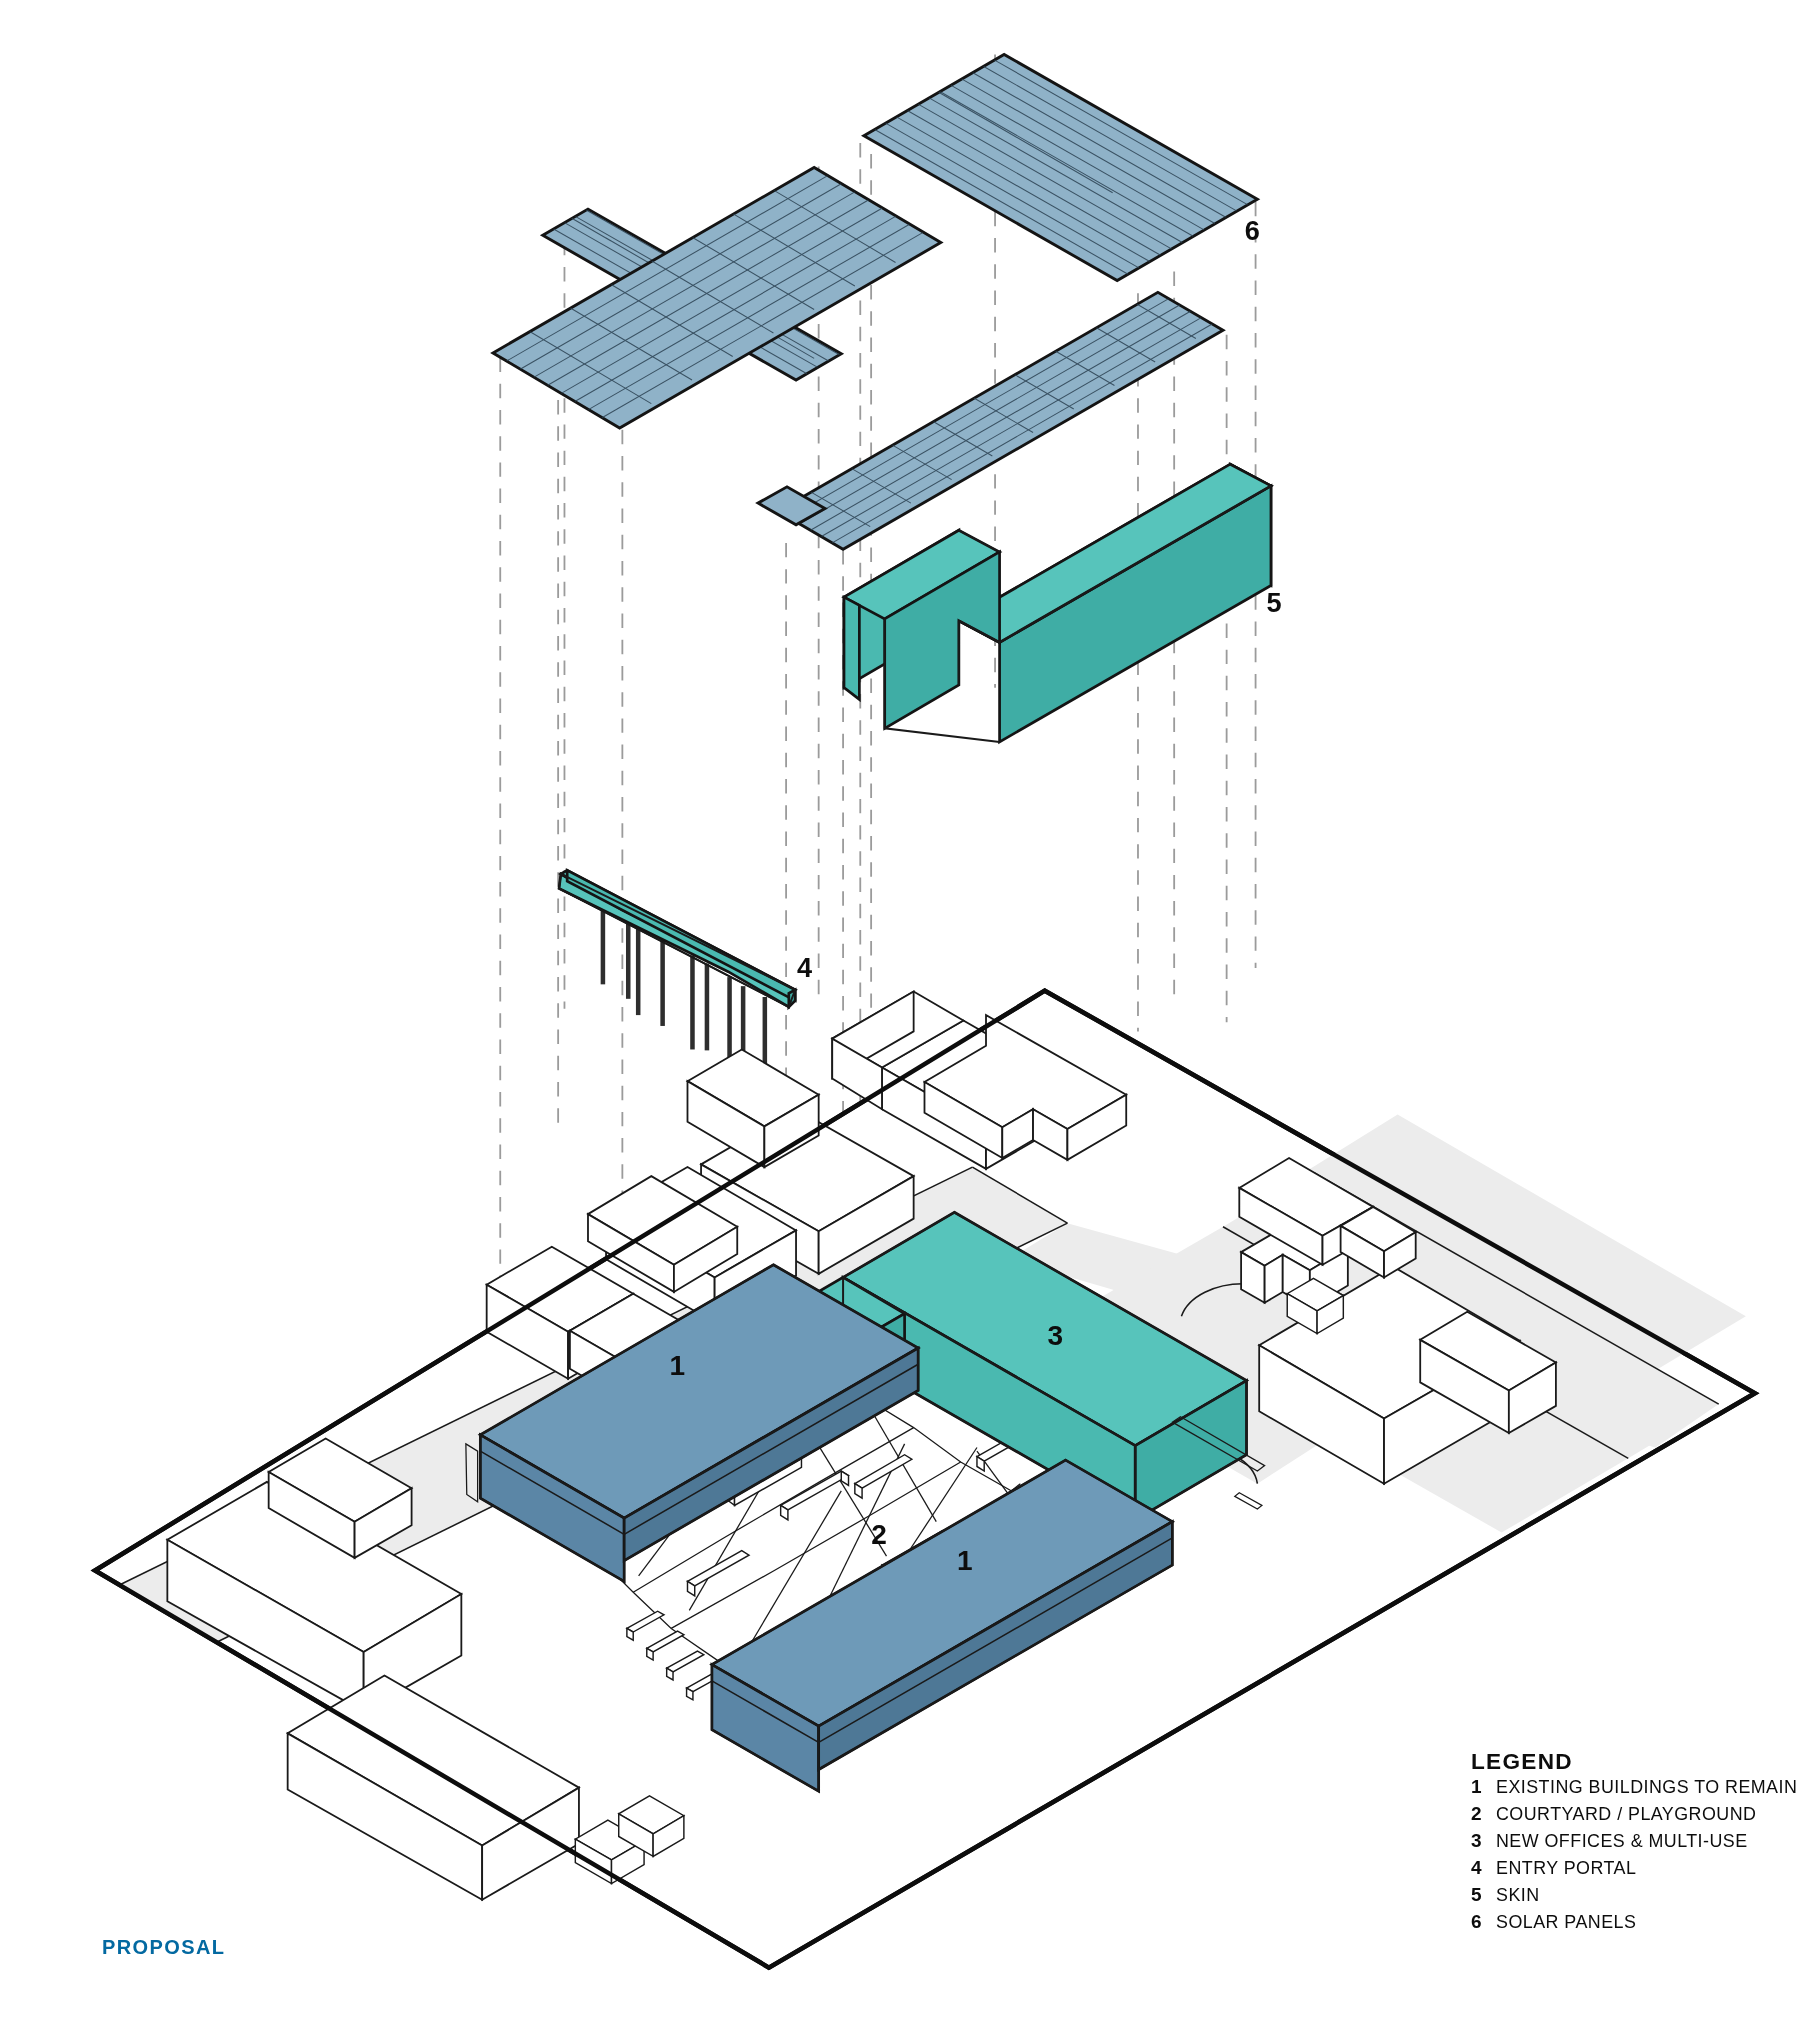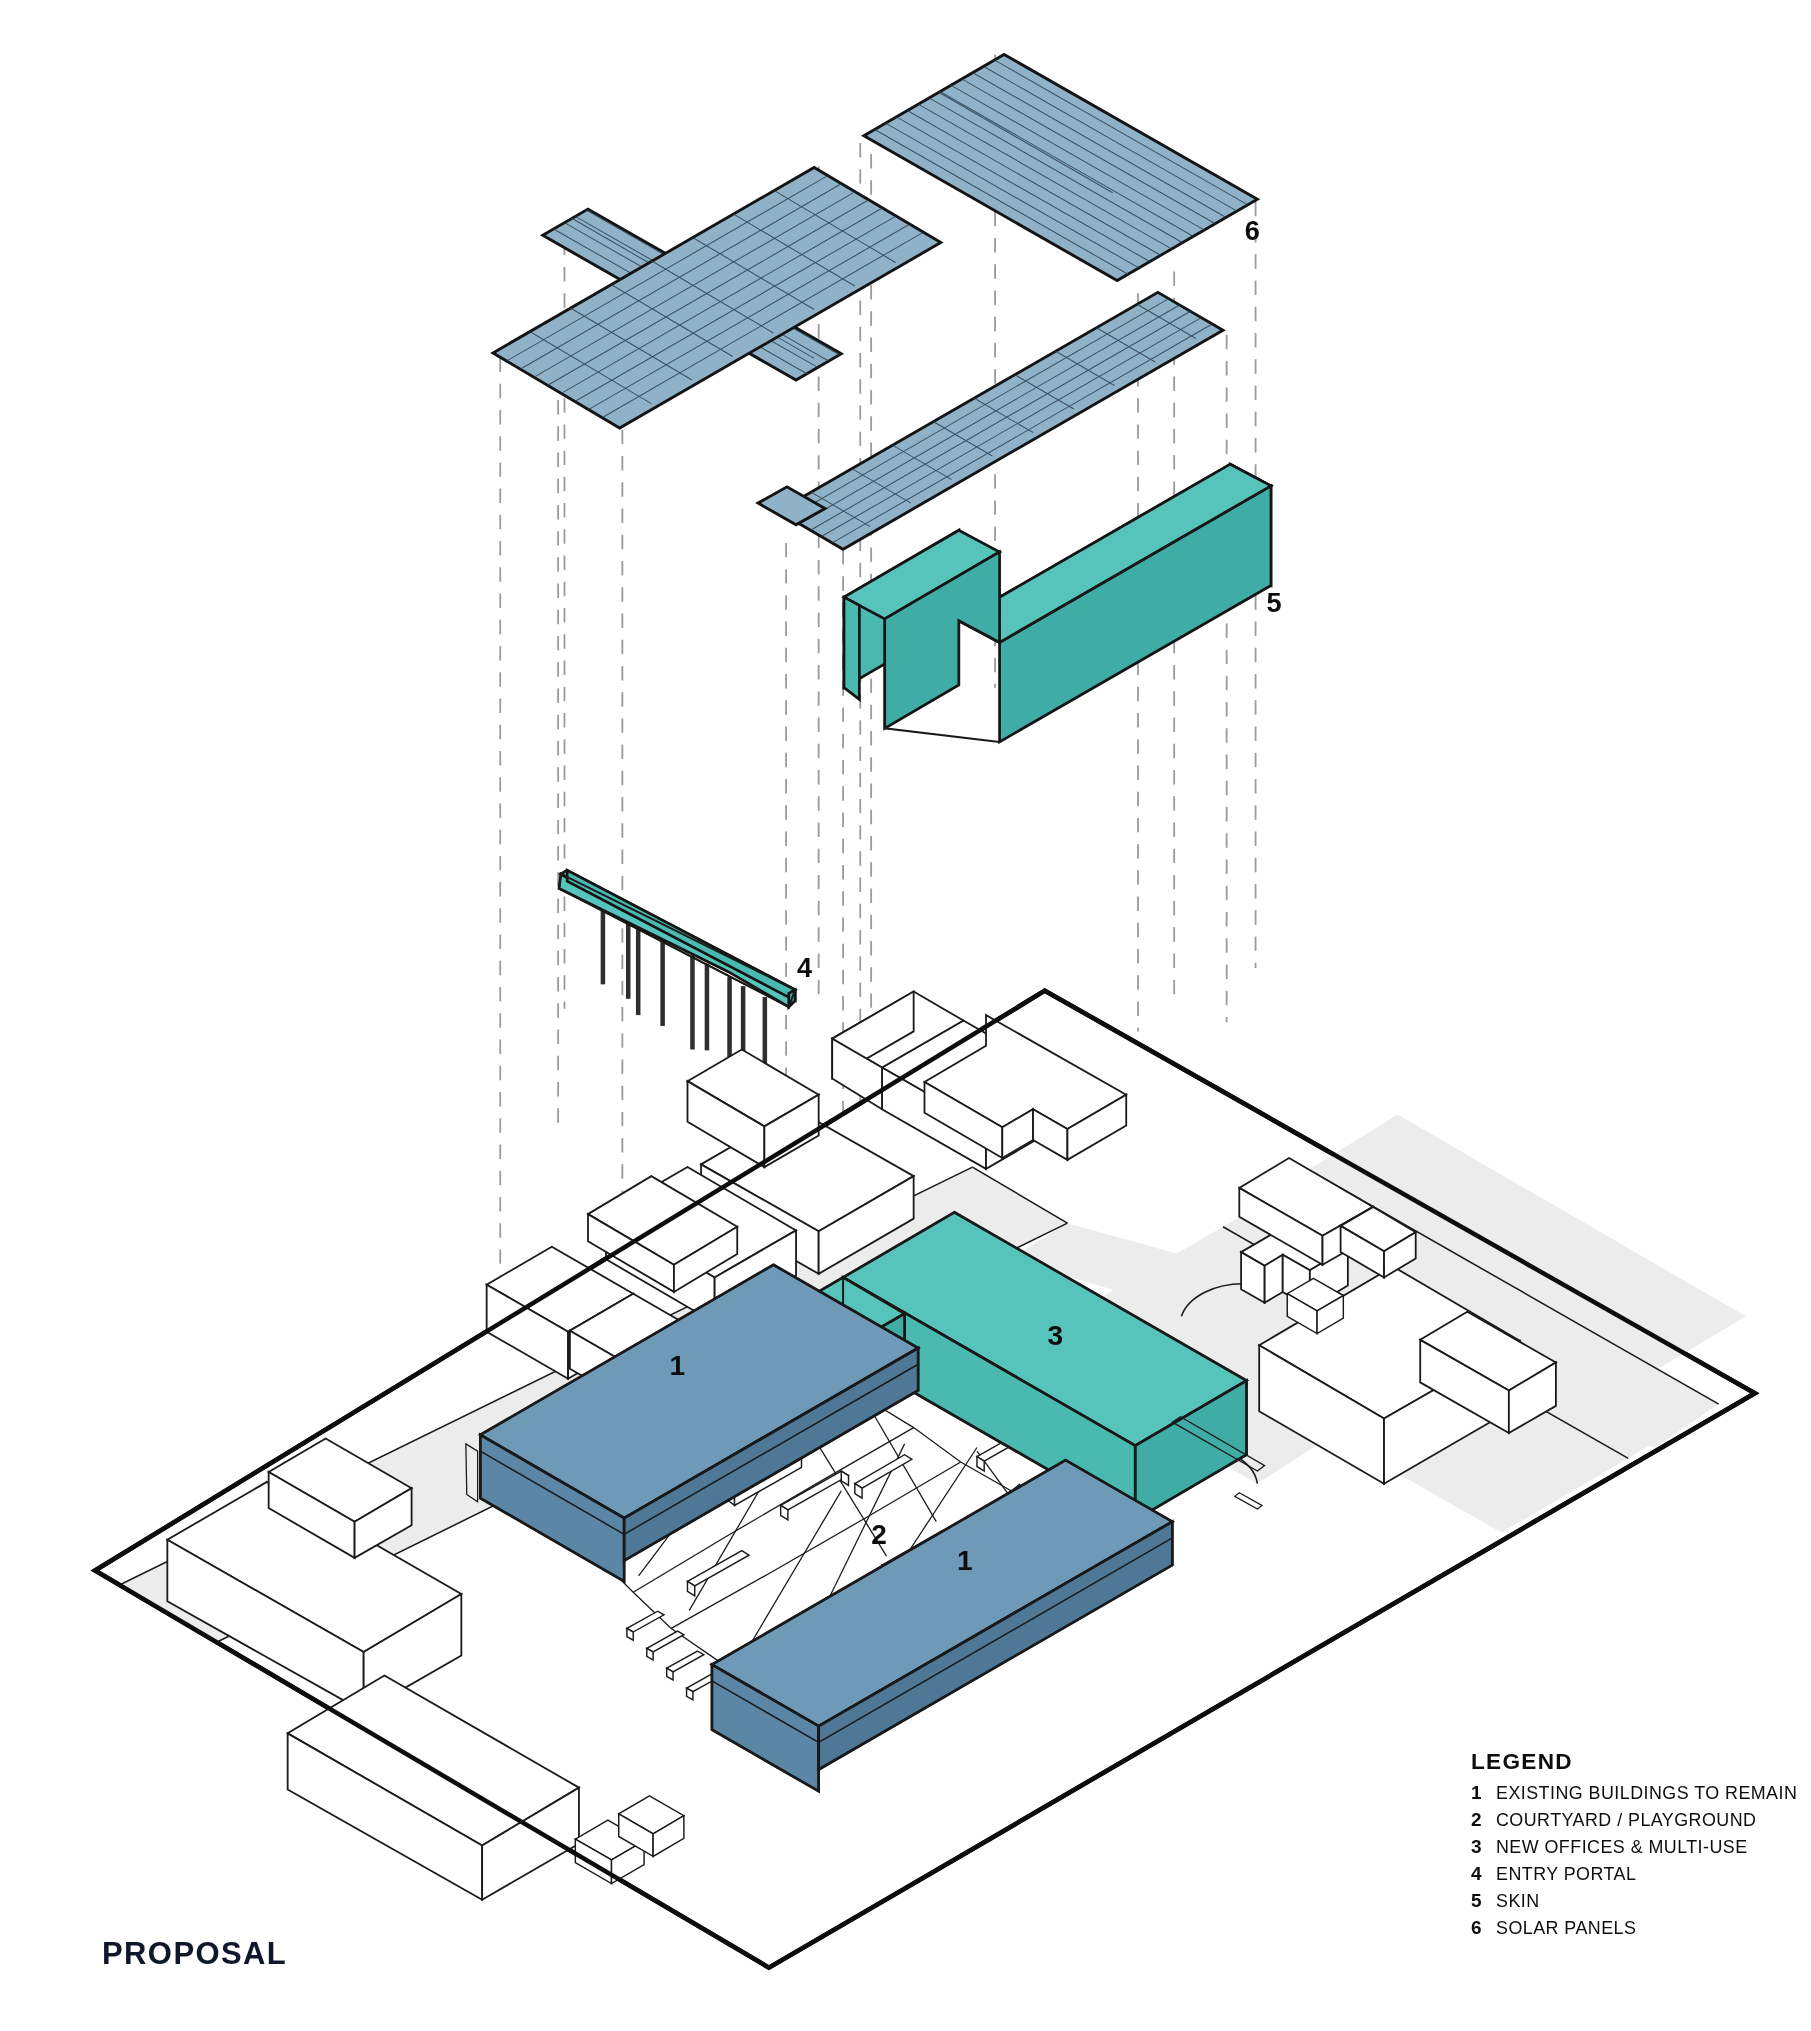--- a/index.html
+++ b/index.html
@@ -42,28 +42,28 @@
     letter-spacing:.5px;
   }
   .numtag{
     font-family:"Liberation Sans", sans-serif;
     font-weight:bold;font-size:31px;fill:#0d0d0d;
   }
 
   
   #proposal-label{
     position:absolute;left:102px;top:1936px;
-    font-size:31px;font-weight:bold;letter-spacing:1.4px;
-    color:#0f172a;white-space:nowrap;
+    font-size:20px;font-weight:bold;letter-spacing:1.4px;
+    color:#0369a1;white-space:nowrap;
   }
   #legend{
     position:absolute;left:1471px;top:1749px;width:308px;color:#0d0d0d;
   }
   #legend .legend-title{
-    font-size:22.6px;font-weight:bold;letter-spacing:1.3px;margin-bottom:7px;
+    font-size:22.6px;font-weight:bold;letter-spacing:1.3px;margin-bottom:1px;
   }
   #legend .legend-row{
     display:flex;align-items:baseline;margin-bottom:4.5px;line-height:1.18;
   }
   #legend .legend-num{
     width:25px;flex:0 0 25px;font-size:19px;font-weight:bold;letter-spacing:0.3px;
   }
   #legend .legend-text{
     font-size:19px;font-weight:normal;letter-spacing:0.5px;
     transform:scaleX(.94);transform-origin:left center;white-space:nowrap;

